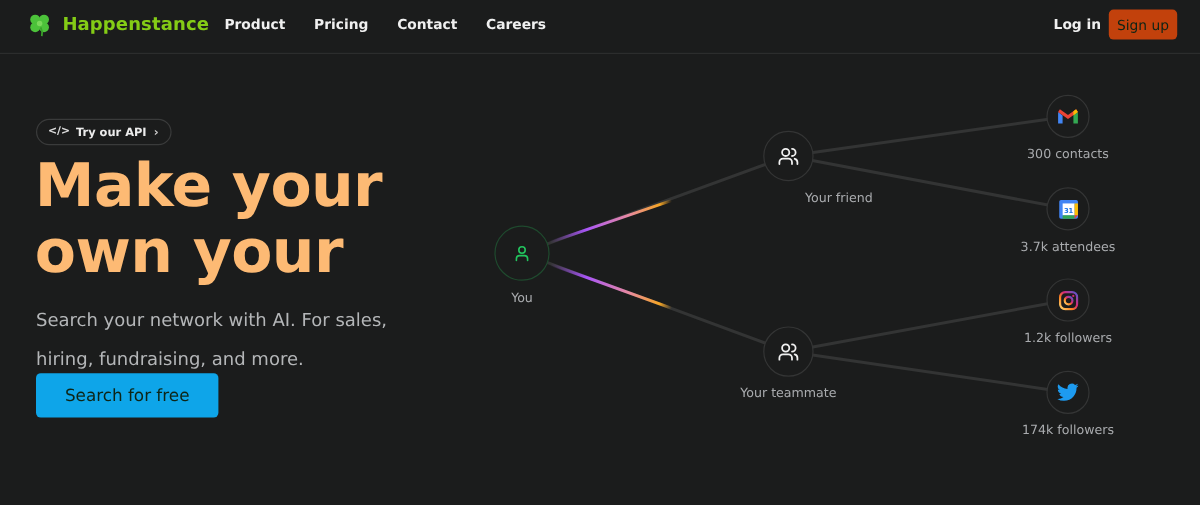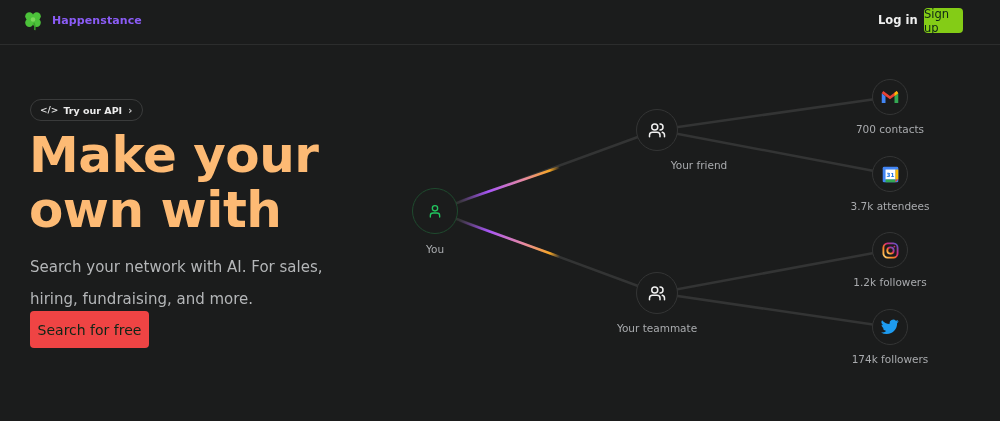--- a/index.html
+++ b/index.html
@@ -9,47 +9,47 @@
     font-family: "DejaVu Sans", "Liberation Sans", sans-serif;
     color: #f2f2f2;
     position: relative;
   }
   .nav {
     position: absolute; left: 0; top: 0; width: 1000px; height: 45px;
     border-bottom: 1px solid #2c2d2d;
   }
   .brand { position: absolute; left: 22px; top: 9px; display: flex; align-items: center; }
   .brand svg { width: 22px; height: 22px; }
-  .brand-name { margin-left: 8px; font-size: 11px; font-weight: 600; color: #8b5cf6; letter-spacing: 0.1px; }
+  .brand-name { margin-left: 8px; font-size: 15px; font-weight: 600; color: #84cc16; letter-spacing: 0.1px; }
   .nav-links { position: absolute; left: 187px; top: 13px; display: flex; }
   .nav-link { font-size: 11.5px; font-weight: 600; color: #f0f0f0; margin-right: 24px; text-decoration: none; }
   .login { position: absolute; left: 878px; top: 13px; font-size: 11.5px; font-weight: 700; color: #f0f0f0; }
   .signup {
-    position: absolute; left: 924px; top: 8px; width: 39px; height: 25px;
-    background: #84cc16; border-radius: 4px; color: #0d2416; font-size: 11.5px; font-weight: 500;
-    display: flex; align-items: center; justify-content: center;
+    position: absolute; left: 924px; top: 8px; width: 57px; height: 25px;
+    background: #c2410c; border-radius: 4px; color: #0d2416; font-size: 11.5px; font-weight: 500;
+    display: flex; align-items: center; justify-content: center; text-align: center;
   }
   .api-pill {
     position: absolute; left: 30px; top: 99px; height: 22px; padding: 0 10px 0 9px;
     border: 1px solid #3a3b3b; border-radius: 11px; display: flex; align-items: center;
     font-size: 9.5px; font-weight: 600; color: #ececec;
   }
   .api-pill .code-ic { font-size: 9px; margin-right: 5px; color: #ddd; }
   .api-pill .chev { margin-left: 6px; font-size: 10px; color: #ccc; }
   .headline {
     position: absolute; left: 29px; top: 128px; width: 360px;
     font-size: 50px; line-height: 55px; font-weight: 600; color: #fdba74; letter-spacing: -0.5px;
   }
   .subtext {
     position: absolute; left: 30px; top: 251px; width: 330px;
     font-size: 15px; line-height: 32px; color: #b4b6b8;
   }
   .cta {
-    position: absolute; left: 30px; top: 311px; width: 119px; height: 37px;
-    background: #ef4444; border-radius: 4px; color: #0e2516; font-size: 14px; font-weight: 500;
+    position: absolute; left: 30px; top: 311px; width: 152px; height: 37px;
+    background: #0ea5e9; border-radius: 4px; color: #0e2516; font-size: 14px; font-weight: 500;
     display: flex; align-items: center; justify-content: center;
   }
   .graph { position: absolute; left: 0; top: 0; width: 1000px; height: 421px; pointer-events: none; }
   .node {
     position: absolute; border-radius: 50%; border: 1.5px solid #343535; background: #1b1c1c;
     display: flex; align-items: center; justify-content: center; pointer-events: auto;
   }
   .node.you { border-color: #1f4a2e; }
   .node-label {
     position: absolute; font-size: 10.5px; color: #a9abae; white-space: nowrap;
@@ -66,33 +66,39 @@
         <circle cx="8" cy="8" r="4.5"></circle>
           <circle cx="16" cy="8" r="4.5"></circle>
         <circle cx="8" cy="15" r="4.5"></circle>
           <circle cx="16" cy="15" r="4.5"></circle>
       </g>
       <circle cx="12" cy="11.5" r="2.5" fill="#7ad85a"></circle>
       <path d="M13 15 Q15 19 14 23" stroke="#3aa12a" stroke-width="1.6" fill="none"></path>
     </svg>
     <span class="brand-name">Happenstance</span>
   </div>
+  <div class="nav-links">
+    <a class="nav-link">Product</a>
+    <a class="nav-link">Pricing</a>
+    <a class="nav-link">Contact</a>
+    <a class="nav-link">Careers</a>
+  </div>
   <a class="login">Log in</a>
   <div class="signup">Sign up</div>
 </div>
 
 <div class="api-pill">
   <span class="code-ic">&lt;/&gt;</span>
   <span>Try our API</span>
   <span class="chev">›</span>
 </div>
 
 <div class="headline">
   <div>Make your</div>
-  <div>own with</div>
+  <div>own your</div>
 </div>
 
 <div class="subtext">Search your network with AI. For sales, hiring, fundraising, and more.</div>
 
 <div class="cta">Search for free</div>
 
 <svg class="graph" viewBox="0 0 1000 421">
   <defs>
     <linearGradient id="beam1" x1="458" y1="201" x2="560" y2="168" gradientUnits="userSpaceOnUse">
       <stop offset="0" stop-color="#a855f7" stop-opacity="0"></stop>
@@ -151,21 +157,21 @@
 
 <div class="node" style="left:872px;top:79px;width:36px;height:36px;">
   <svg width="18" height="14" viewBox="0 0 24 18">
     <path d="M1 17V3l11 8 11-8v14" fill="none" stroke="#ea4335" stroke-width="0"></path>
     <path d="M1 4v13h5V8z" fill="#4285f4"></path>
     <path d="M18 8v9h5V4z" fill="#34a853"></path>
     <path d="M1 4l11 8 11-8-2-3-9 6.5L3 1z" fill="#ea4335"></path>
     <path d="M18 8l5-4-2-3-3 2.2z" fill="#fbbc04"></path>
   </svg>
 </div>
-<div class="node-label" style="left:890px;top:123px;">700 contacts</div>
+<div class="node-label" style="left:890px;top:123px;">300 contacts</div>
 
 <div class="node" style="left:872px;top:156px;width:36px;height:36px;">
   <svg width="17" height="17" viewBox="0 0 24 24">
     <rect x="1" y="1" width="22" height="22" rx="2" fill="#4285f4"></rect>
     <rect x="5" y="5" width="14" height="14" fill="#ffffff"></rect>
     <rect x="19" y="5" width="4" height="14" fill="#fbbc04"></rect>
     <rect x="5" y="19" width="14" height="4" fill="#34a853"></rect>
     <path d="M19 19h4l-4 4z" fill="#ea4335"></path>
     <text x="12" y="16" font-size="8" text-anchor="middle" fill="#1a73e8" font-family="DejaVu Sans, sans-serif" font-weight="bold">31</text>
   </svg>

